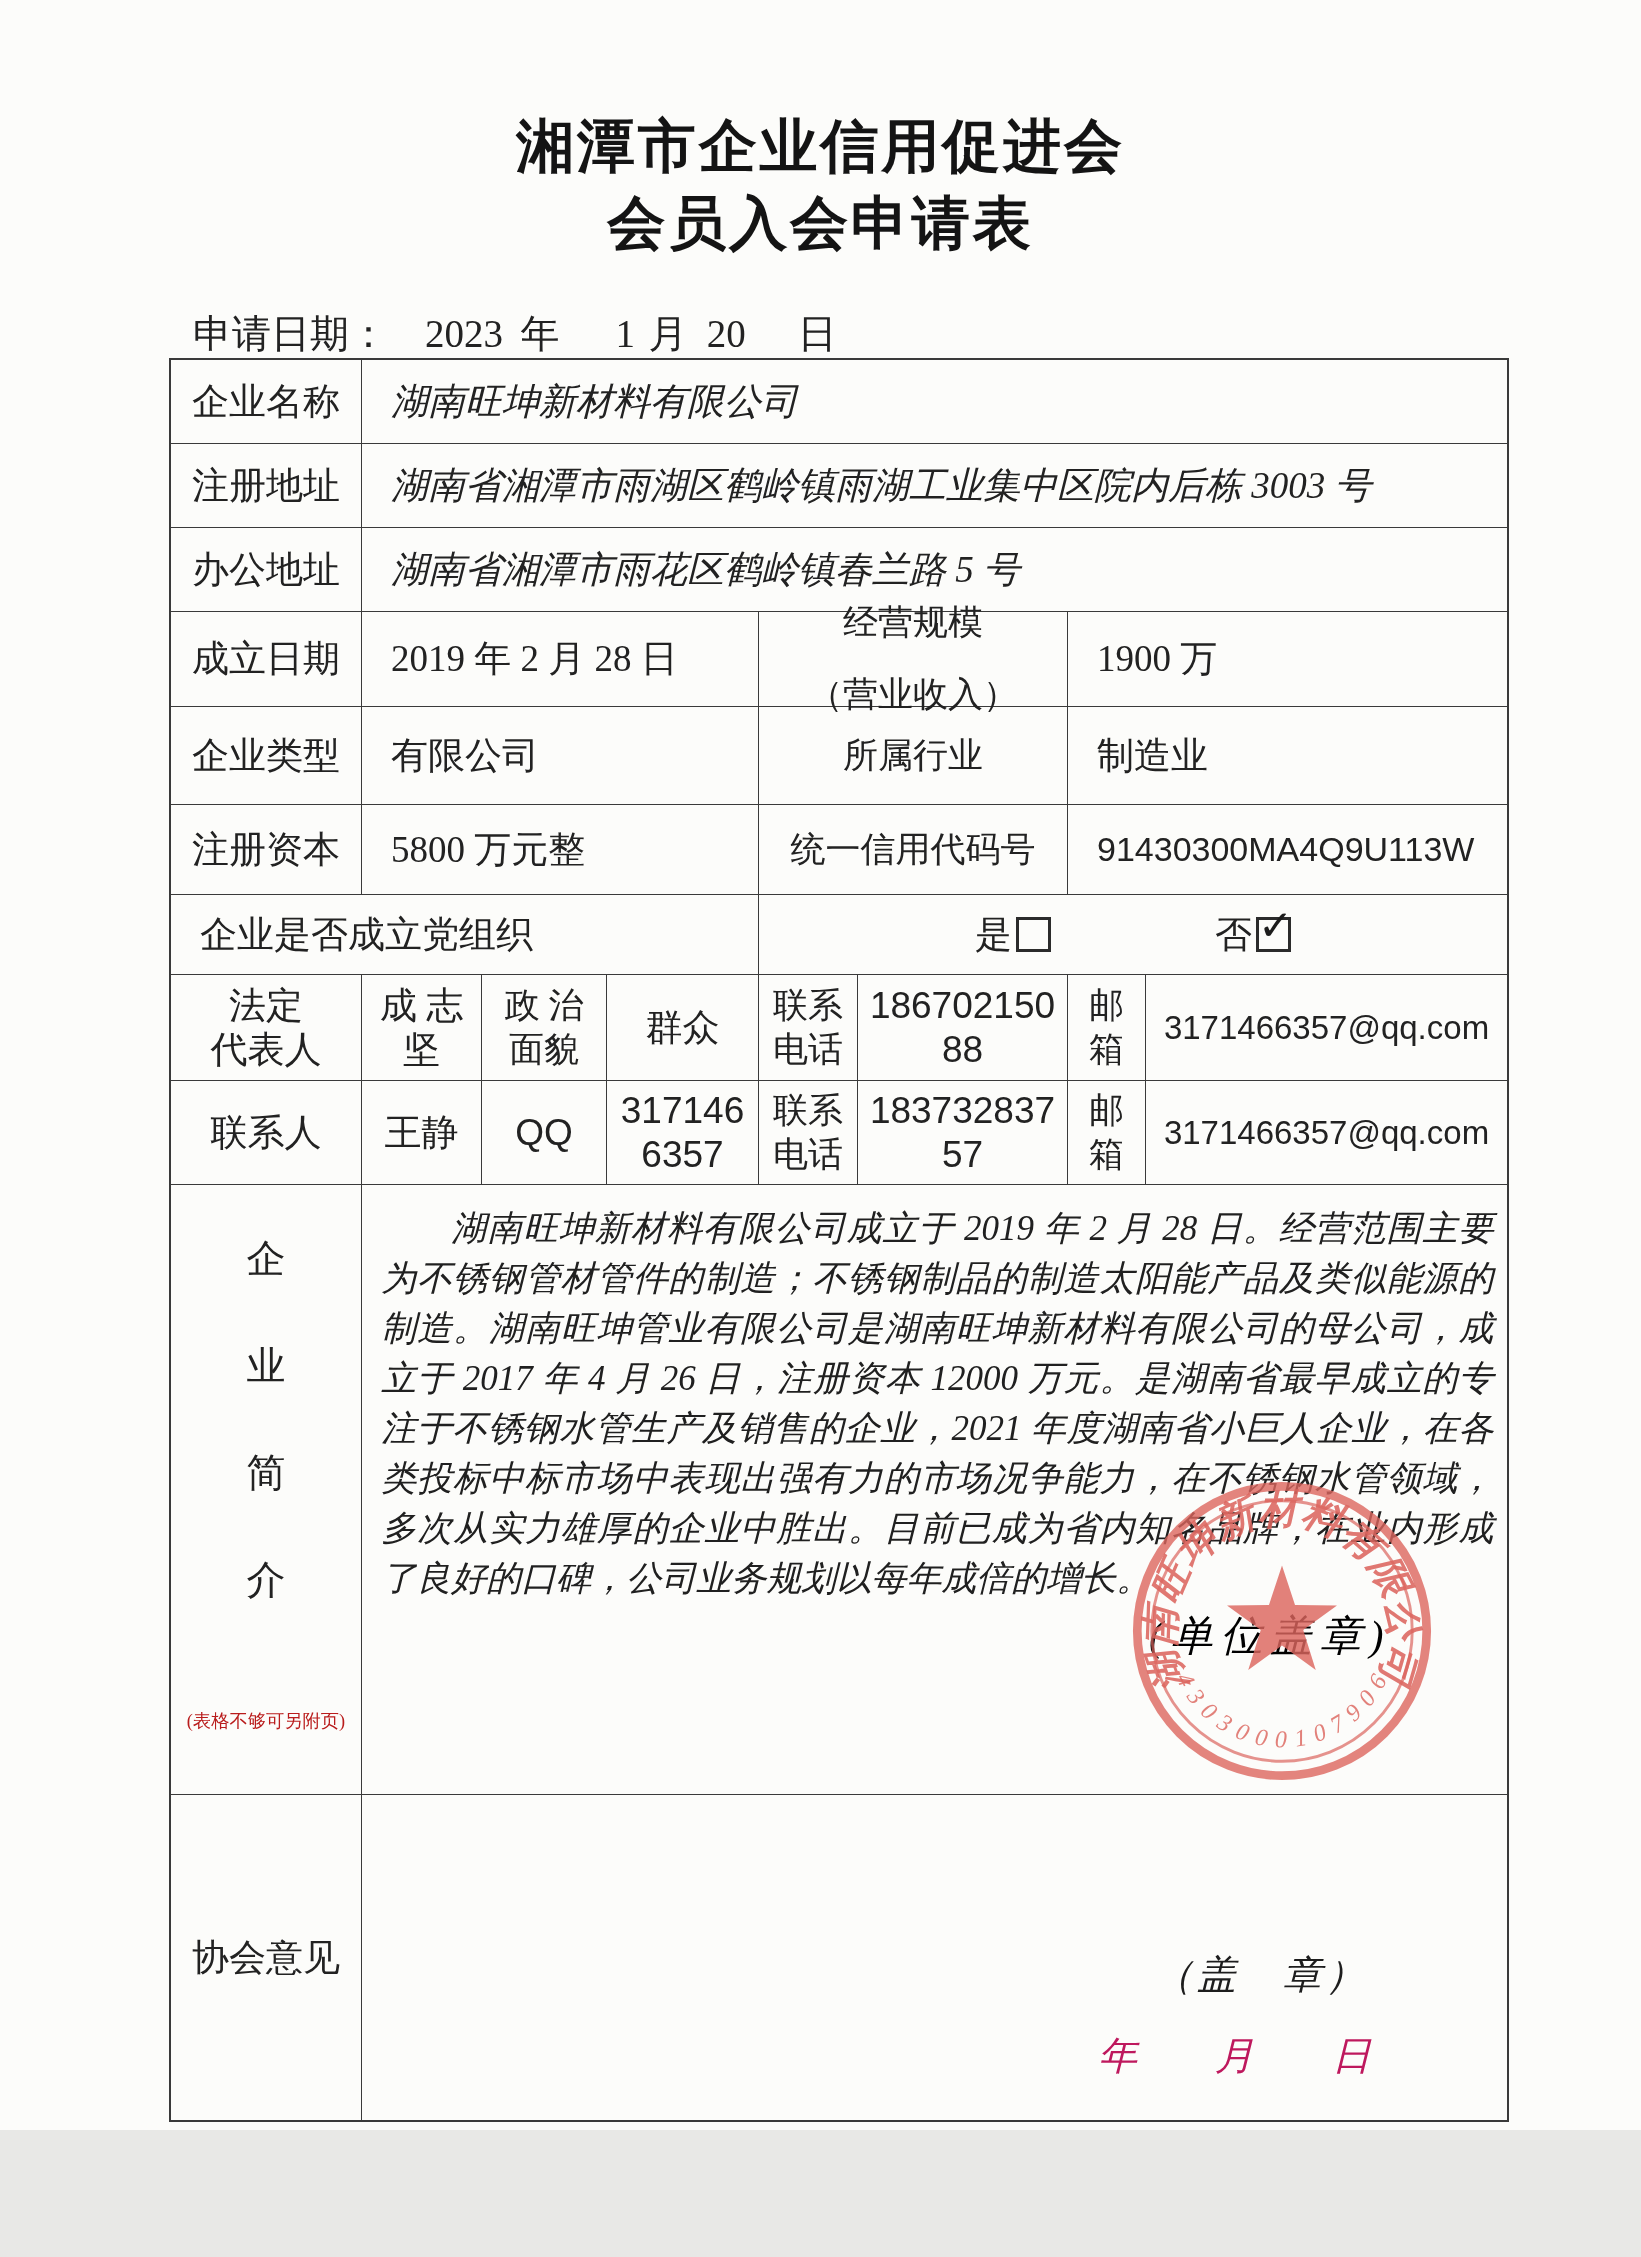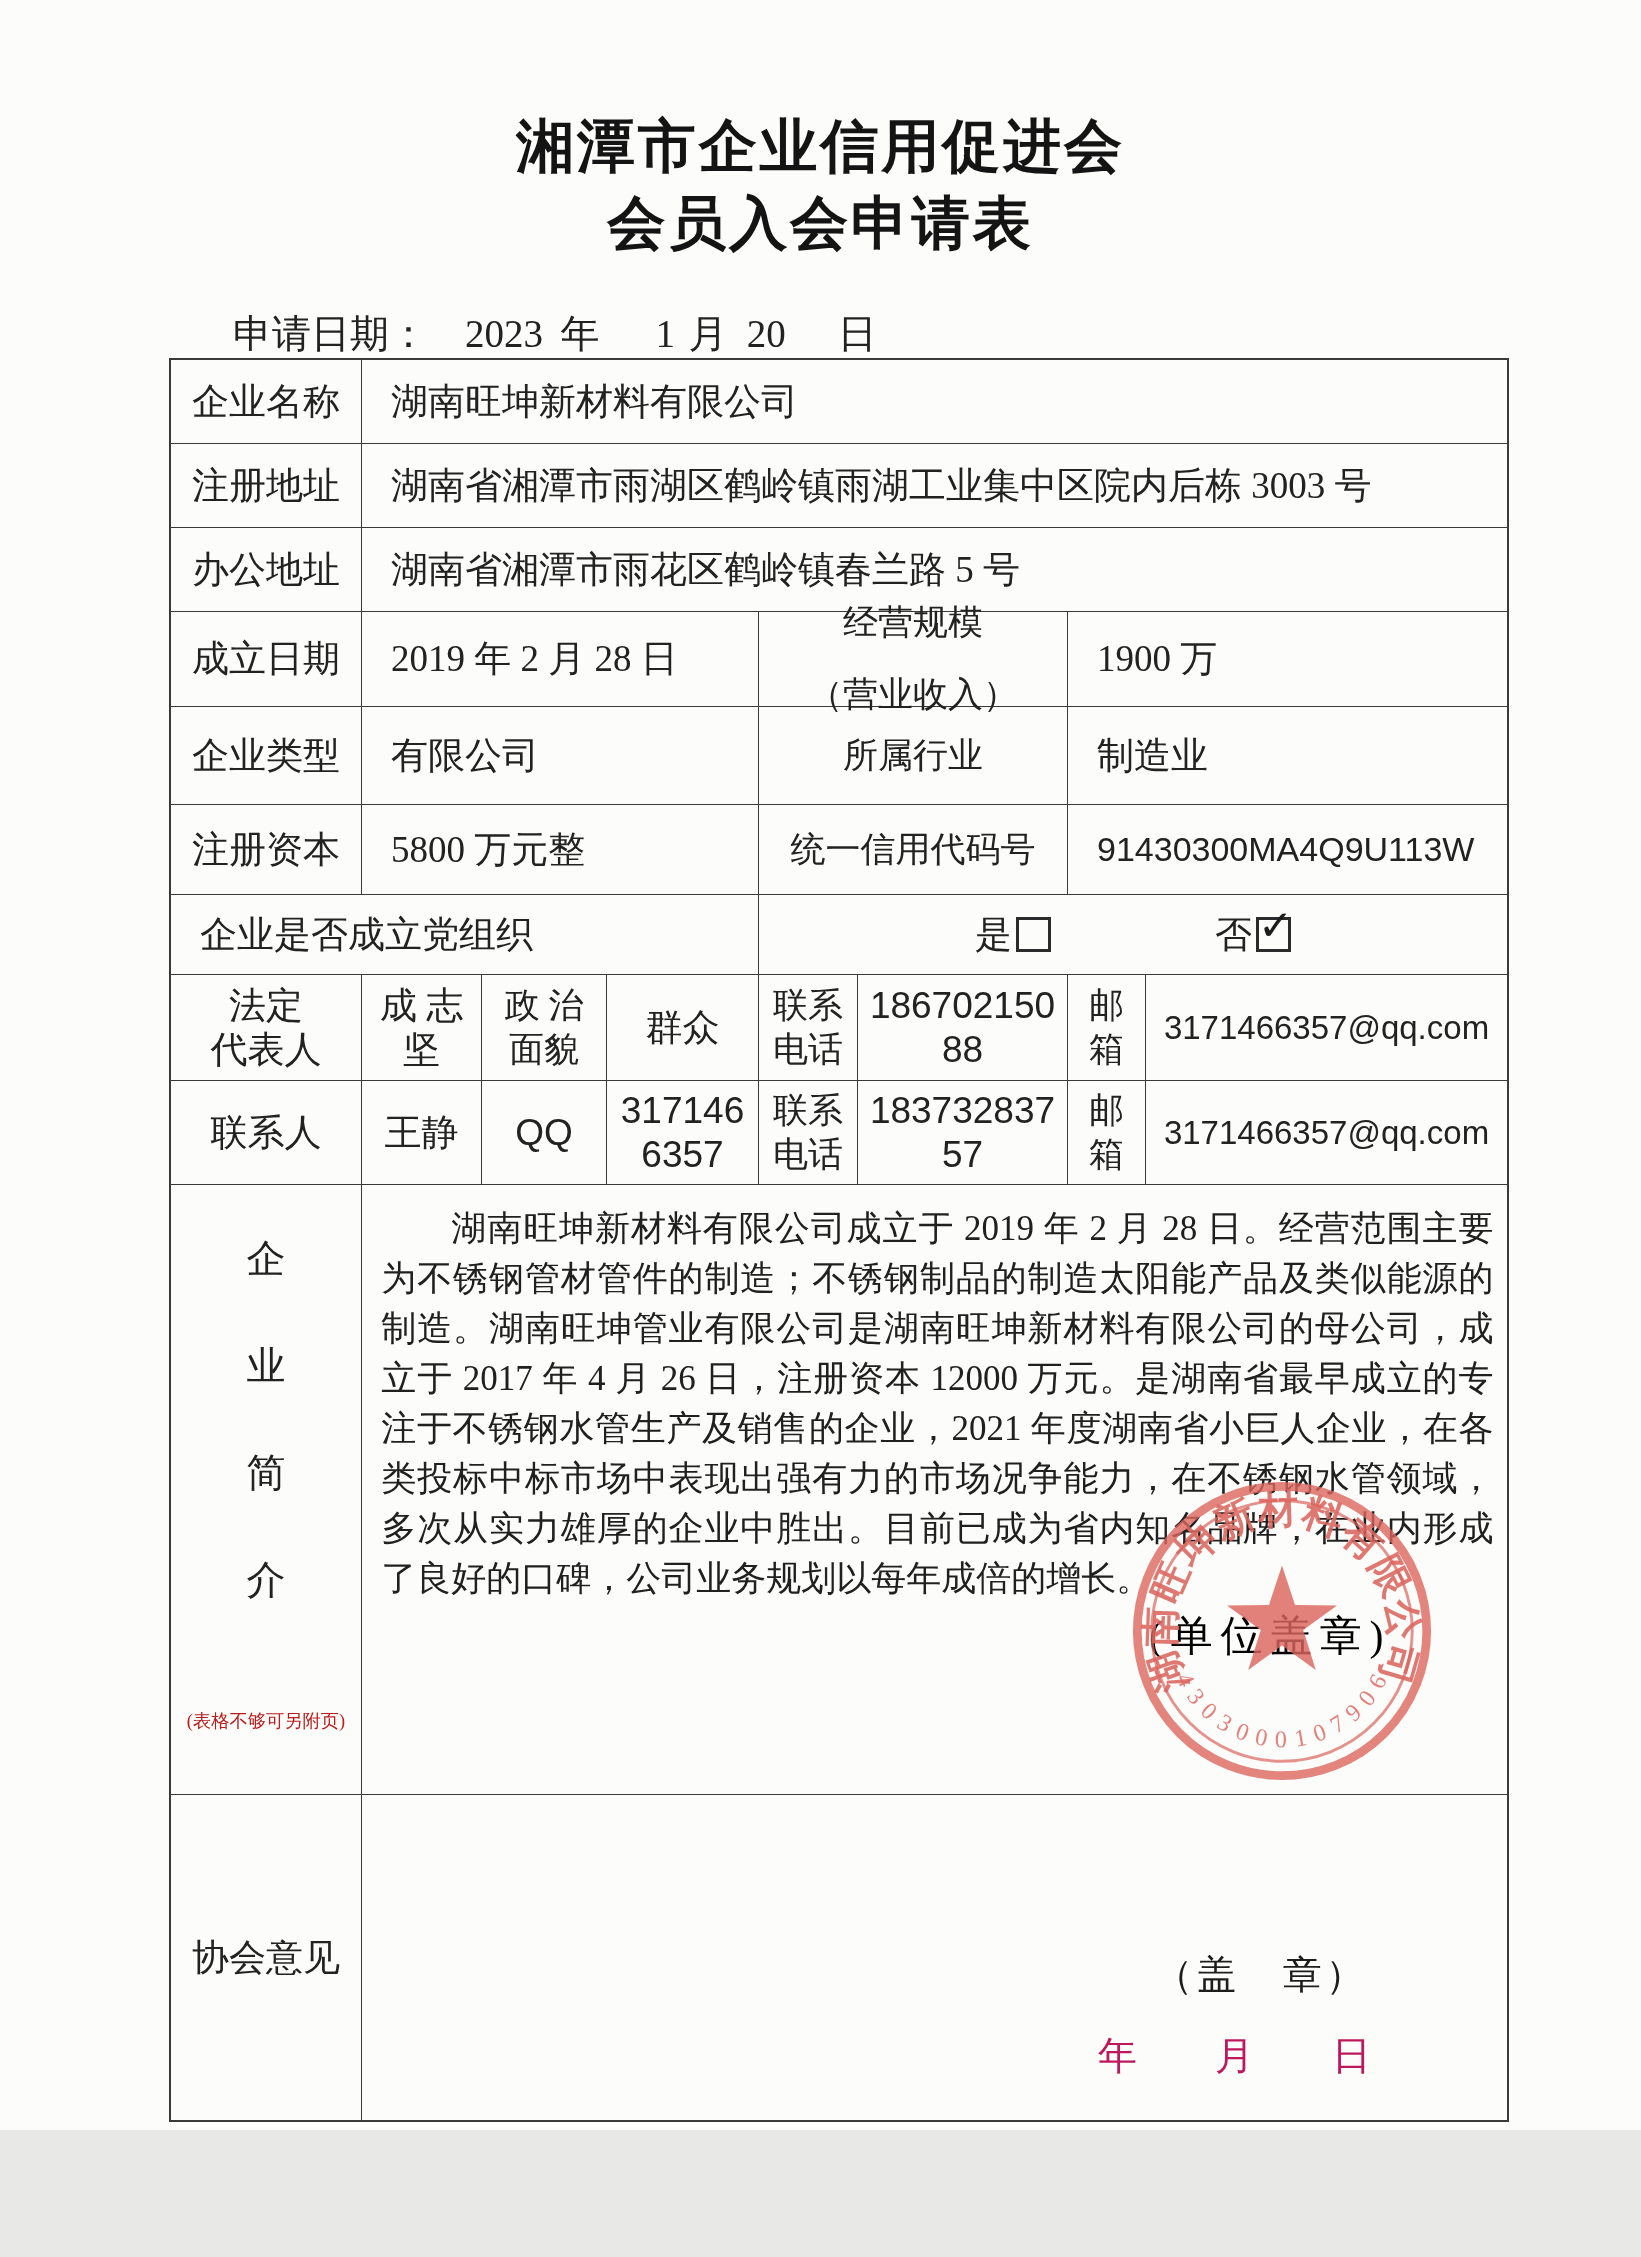--- a/index.html
+++ b/index.html
@@ -8,42 +8,42 @@
     background:#fcfcfa;overflow:hidden;
     font-family:"Liberation Serif","DejaVu Serif",serif;color:#1e1e1e;
   }
   
   .title{position:absolute;left:0;width:100%;text-align:center;
     font-family:"Liberation Sans","DejaVu Sans",sans-serif;
     font-weight:bold;font-size:58px;letter-spacing:2.9px;color:#141414;}
   .title.t1{top:108px;}
   .title.t2{top:185px;}
   .date-line{position:absolute;left:193px;top:307px;font-size:39px;color:#222;
-    display:flex;align-items:baseline;white-space:nowrap;margin-left:40px;}
+    display:flex;align-items:baseline;white-space:nowrap;}
   .date-line .seg-year{margin-left:37px;}
   .date-line .seg-yu{margin-left:17.4px;}
   .date-line .seg-month{margin-left:56px;}
   .date-line .seg-mu{margin-left:13.5px;}
   .date-line .seg-day{margin-left:19.3px;}
   .date-line .seg-du{margin-left:52px;}
   
   .tbl{
     position:absolute;left:169px;top:358px;
     display:grid;
     grid-template-columns:191px 120px 125px 152px 99px 210px 78px 361px;
     grid-template-rows:84px 84px 84px 95px 98px 90px 80px 106px 104px 610px 325px;
     border:2.9px solid #3a3a3a;background:transparent;
   }
   .cell{border-right:1.9px solid #3a3a3a;border-bottom:1.9px solid #3a3a3a;
     display:flex;align-items:center;justify-content:center;
     font-size:37px;color:#222;box-sizing:border-box;position:relative;}
   .cell.last{border-right:none;}
   .cell.bottom{border-bottom:none;}
   .cell.left{justify-content:flex-start;padding-left:29px;}
-  .cell.col2{grid-column:2/9;}
+  .cell.col2{grid-column:2/9;font-style:italic;}
   .cell.c2-5{grid-column:2/5;}
   .cell.c5-7{grid-column:5/7;gap:28px;}
   .cell.c7-9{grid-column:7/9;}
   .cell.c1-5{grid-column:1/5;}
   .cell.c5-9{grid-column:5/9;}
   .two{flex-direction:column;line-height:44px;}
   .num{font-family:"Liberation Sans","DejaVu Sans",sans-serif;}
   .fs34{font-size:33px;} .fs35{font-size:34px;} .fs36{font-size:35px;} .fs38{font-size:37px;}
   
   .opts{gap:0;}

